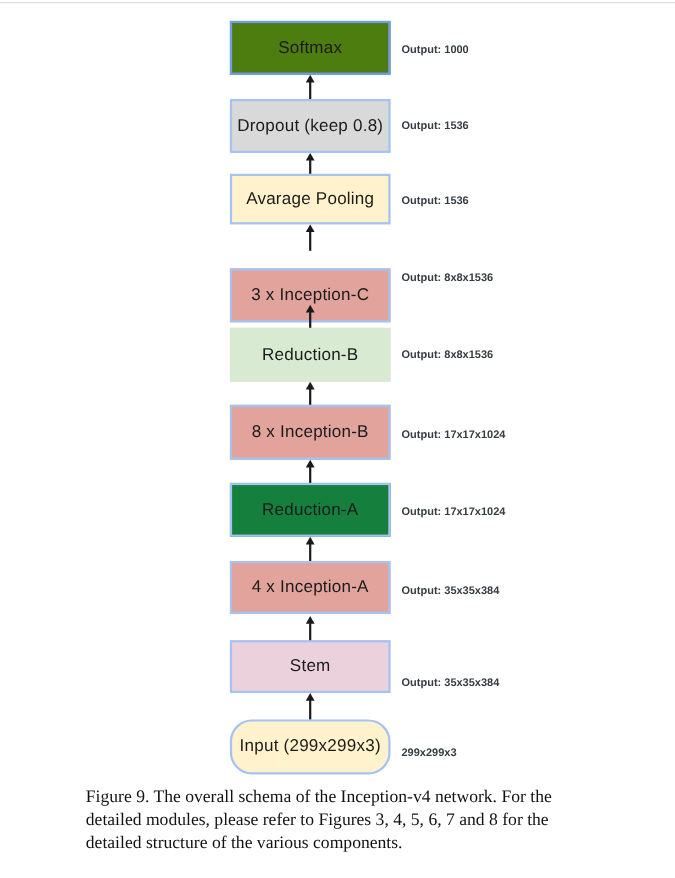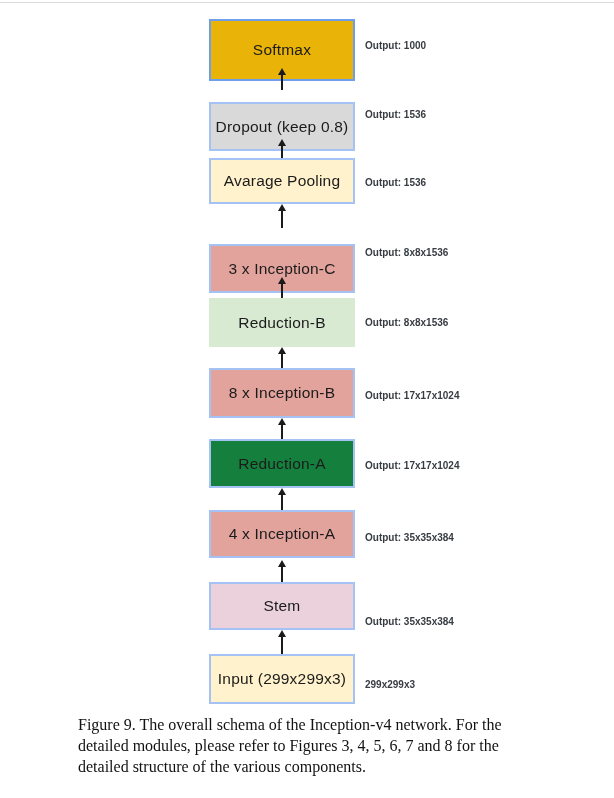--- a/index.html
+++ b/index.html
@@ -76,24 +76,24 @@
     color: #121212;
   }
 </style>
 </head>
 <body>
 
 <div class="canvas">
 
   <div class="top-rule"></div>
 
-  <div class="node" style="top: 19px; height: 62px; background-color: #eab308; border-color: rgb(109, 158, 235);">
+  <div class="node" style="top: 19px; height: 49px; background-color: #4d7c0f; border-color: rgb(109, 158, 235);">
     <span class="node-label">Softmax</span>
   </div>
-  <div class="node" style="top: 90px; height: 49px; background-color: rgb(217, 217, 217); border-color: rgb(164, 194, 244); margin-top: 12px;">
+  <div class="node" style="top: 90px; height: 49px; background-color: rgb(217, 217, 217); border-color: rgb(164, 194, 244);">
     <span class="node-label">Dropout (keep 0.8)</span>
   </div>
   <div class="node" style="top: 158px; height: 46px; background-color: rgb(255, 242, 204); border-color: rgb(164, 194, 244);">
     <span class="node-label">Avarage Pooling</span>
   </div>
   <div class="node" style="top: 244px; height: 49px; background-color: rgb(226, 163, 156); border-color: rgb(164, 194, 244);">
     <span class="node-label">3 x Inception-C</span>
   </div>
   <div class="node" style="top: 298px; height: 49px; background-color: rgb(217, 234, 211); border-color: rgb(217, 234, 211);">
     <span class="node-label">Reduction-B</span>
@@ -103,21 +103,21 @@
   </div>
   <div class="node" style="top: 439px; height: 49px; background-color: #15803d; border-color: rgb(164, 194, 244);">
     <span class="node-label">Reduction-A</span>
   </div>
   <div class="node" style="top: 510px; height: 48px; background-color: rgb(226, 163, 156); border-color: rgb(164, 194, 244);">
     <span class="node-label">4 x Inception-A</span>
   </div>
   <div class="node" style="top: 582px; height: 48px; background-color: rgb(234, 209, 220); border-color: rgb(164, 194, 244);">
     <span class="node-label">Stem</span>
   </div>
-  <div class="node" style="top: 654px; height: 50px; background-color: rgb(255, 242, 204); border-color: rgb(164, 194, 244);">
+  <div class="node" style="top: 654px; height: 50px; background-color: rgb(255, 242, 204); border-color: rgb(164, 194, 244); border-radius: 20px;">
     <span class="node-label">Input (299x299x3)</span>
   </div>
 
   <div class="out-label" style="top:40px;">Output: 1000</div>
   <div class="out-label" style="top:109px;">Output: 1536</div>
   <div class="out-label" style="top:177px;">Output: 1536</div>
   <div class="out-label" style="top:247px;">Output: 8x8x1536</div>
   <div class="out-label" style="top:317px;">Output: 8x8x1536</div>
   <div class="out-label" style="top:390px;">Output: 17x17x1024</div>
   <div class="out-label" style="top:460px;">Output: 17x17x1024</div>

